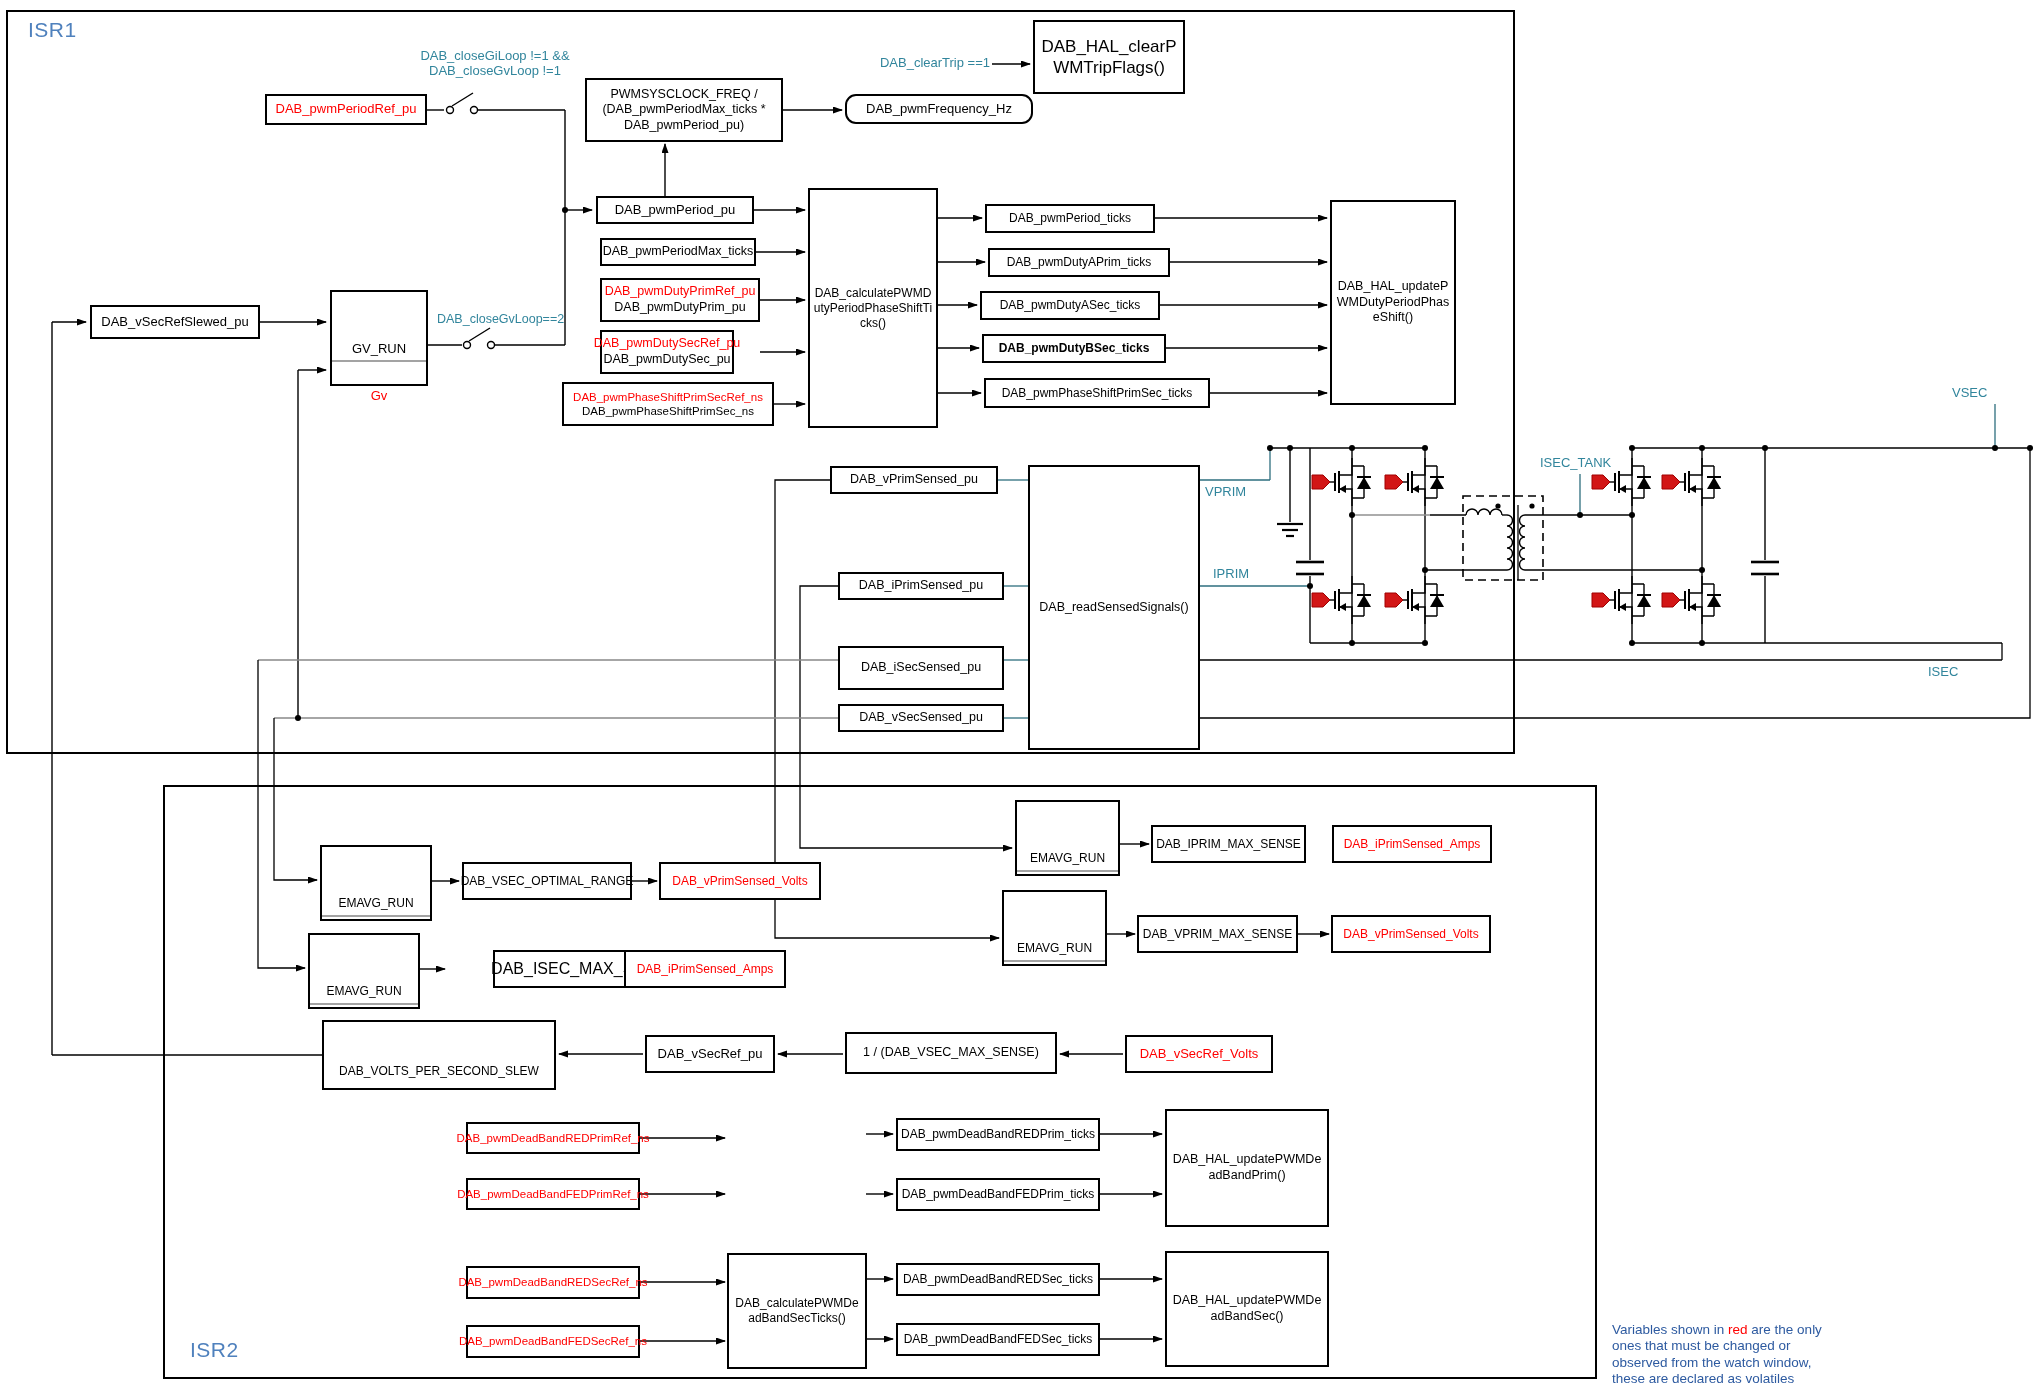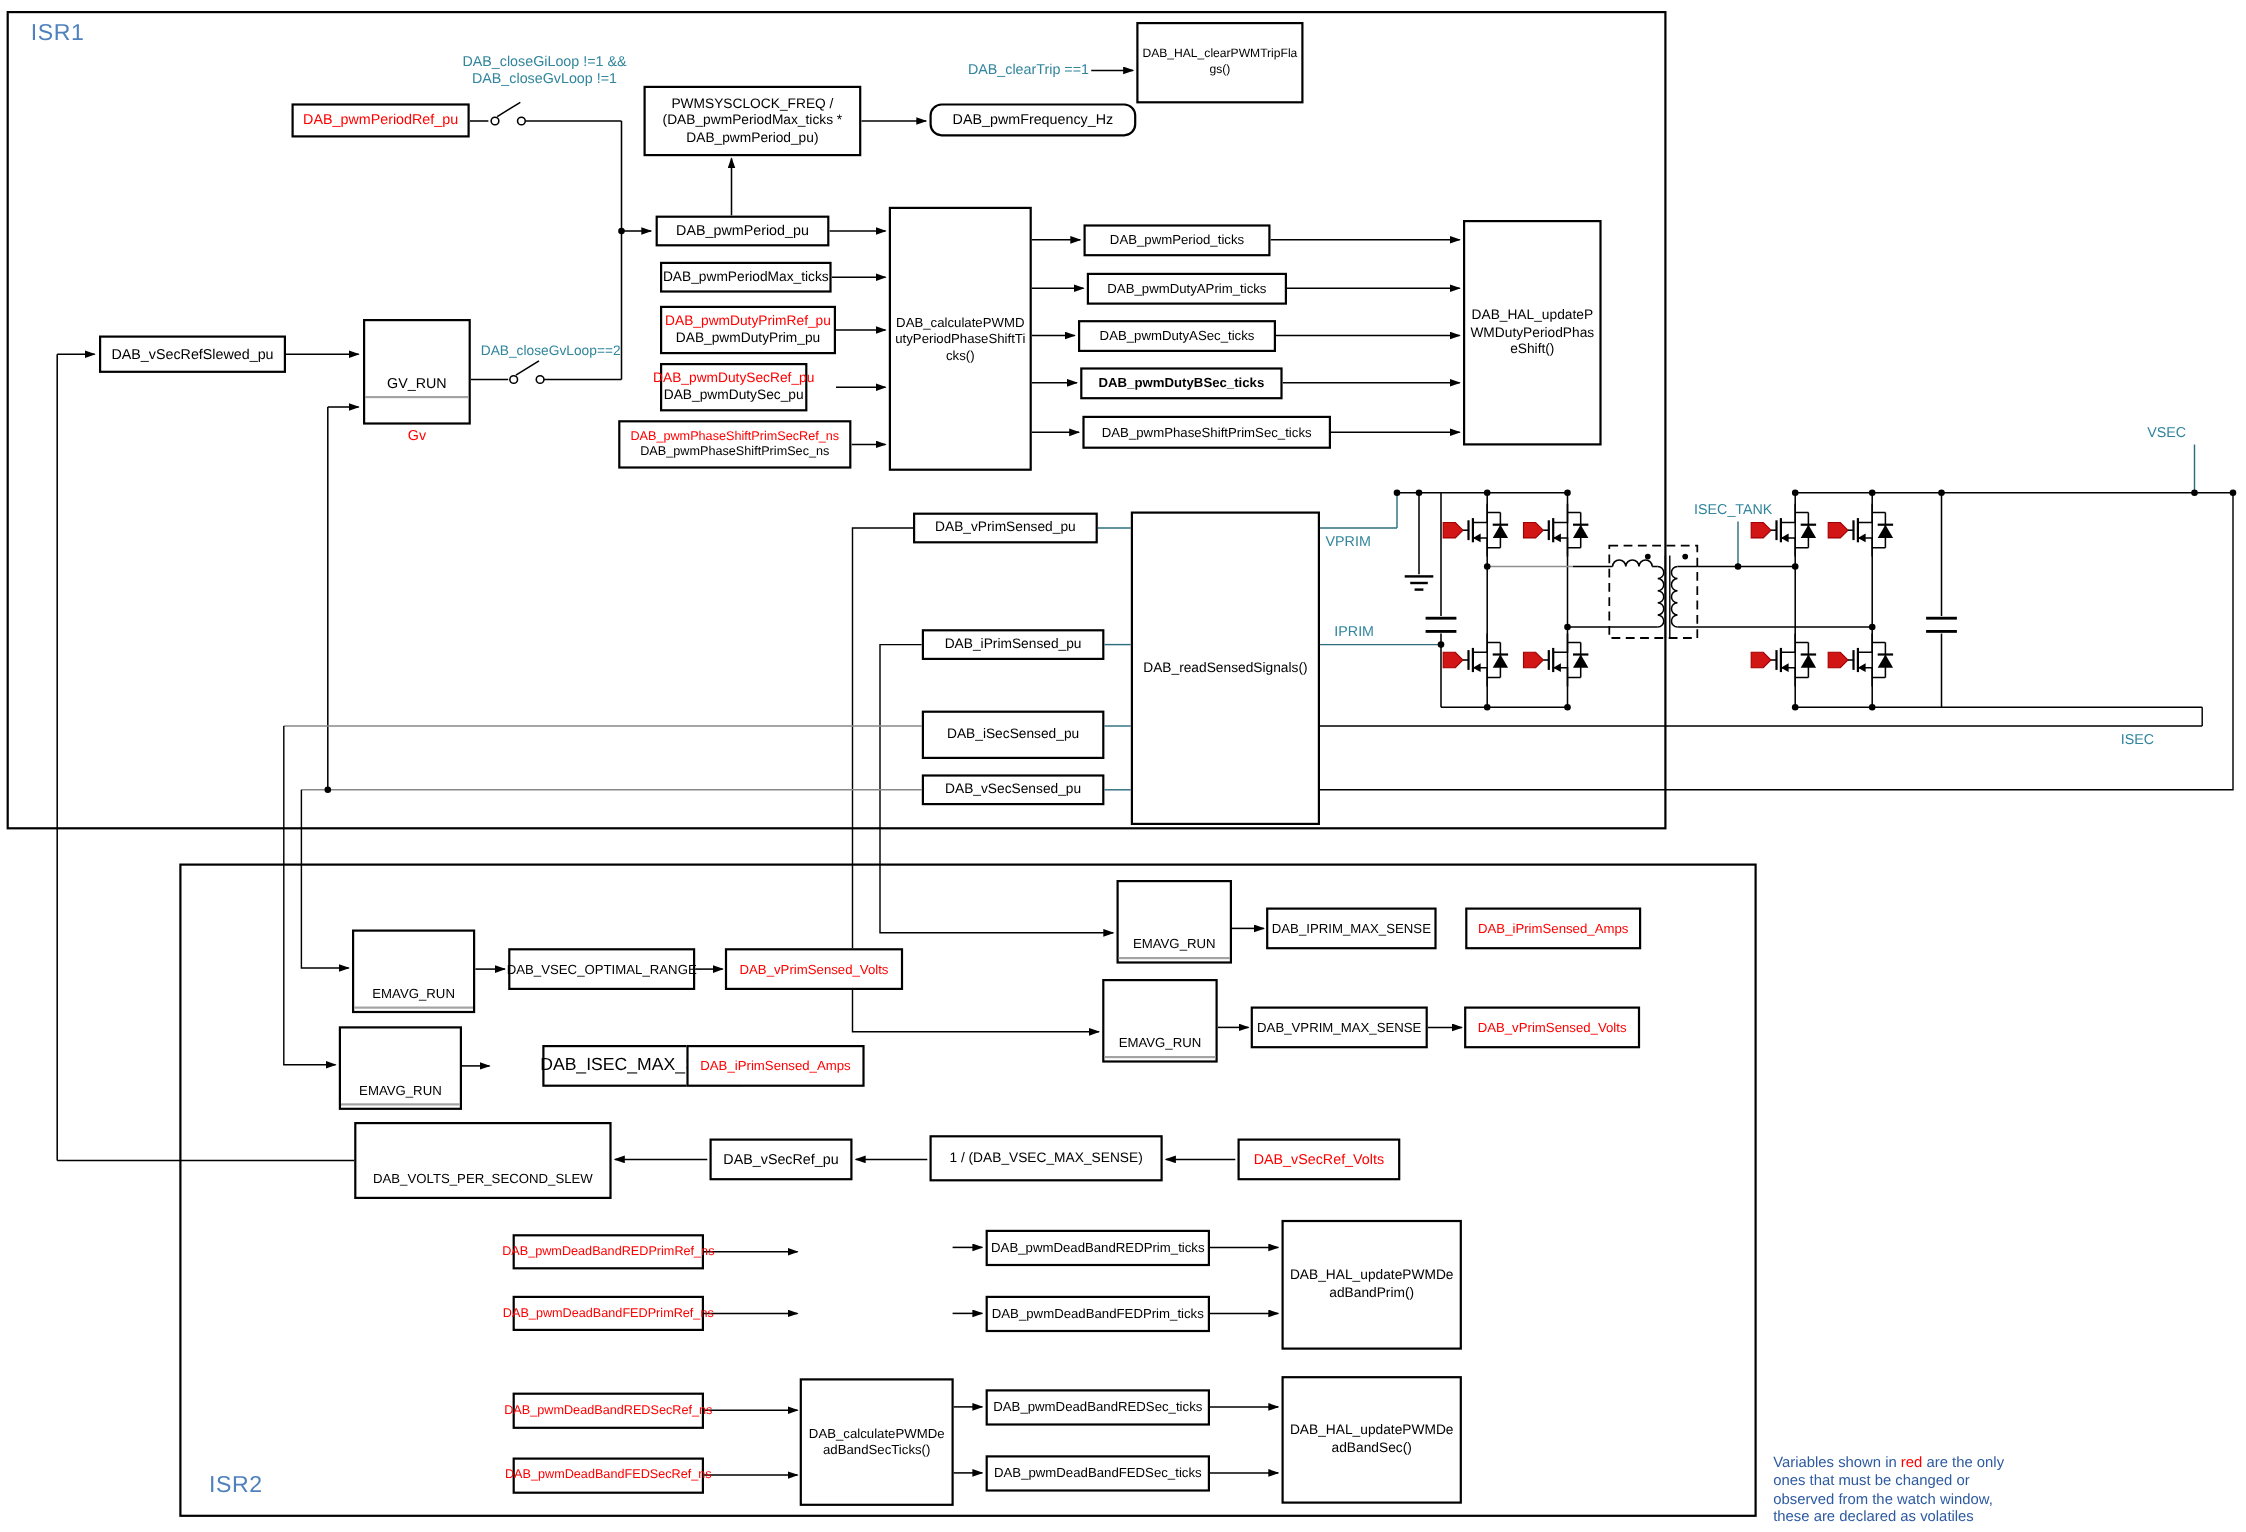--- a/index.html
+++ b/index.html
@@ -250,21 +250,21 @@
 
   <div class="rect-region" style="left:6px;top:10px;width:1505px;height:740px;"></div>
   <div class="rect-region" style="left:163px;top:785px;width:1430px;height:590px;"></div>
   <div class="isr-label" style="left:28px;top:18px;">ISR1</div>
   <div class="isr-label" style="left:190px;top:1338px;">ISR2</div>
 
   <div class="teal pre center" style="left:380px;top:48px;width:230px;">DAB_closeGiLoop !=1 &amp;&amp;
 DAB_closeGvLoop !=1</div>
   <div class="bx red" style="left:265px;top:94px;width:162px;height:31px;">DAB_pwmPeriodRef_pu</div>
   <div class="teal" style="left:832px;top:55px;width:158px;text-align:right;">DAB_clearTrip ==1</div>
-  <div class="bx wrap" style="left:1033px;top:20px;width:152px;height:74px;font-size:11px;">DAB_HAL_clearPWMTripFlags()</div>
+  <div class="bx wrap" style="left:1033px;top:20px;width:152px;height:74px;font-size:17px;">DAB_HAL_clearPWMTripFlags()</div>
   <div class="bx pre" style="left:585px;top:78px;width:198px;height:64px;font-size:12.5px;">PWMSYSCLOCK_FREQ /
 (DAB_pwmPeriodMax_ticks *
 DAB_pwmPeriod_pu)</div>
   <div class="bx" style="left:845px;top:94px;width:188px;height:30px;border-radius:11px;">DAB_pwmFrequency_Hz</div>
   <div class="bx" style="left:596px;top:196px;width:158px;height:28px;">DAB_pwmPeriod_pu</div>
   <div class="bx" style="left:600px;top:238px;width:156px;height:28px;font-size:12.5px;">DAB_pwmPeriodMax_ticks</div>
   <div class="bx dbl" style="left:600px;top:278px;width:160px;height:44px;font-size:12.5px;">
     <span class="r">DAB_pwmDutyPrimRef_pu</span>
     <span>DAB_pwmDutyPrim_pu</span>
   </div>

